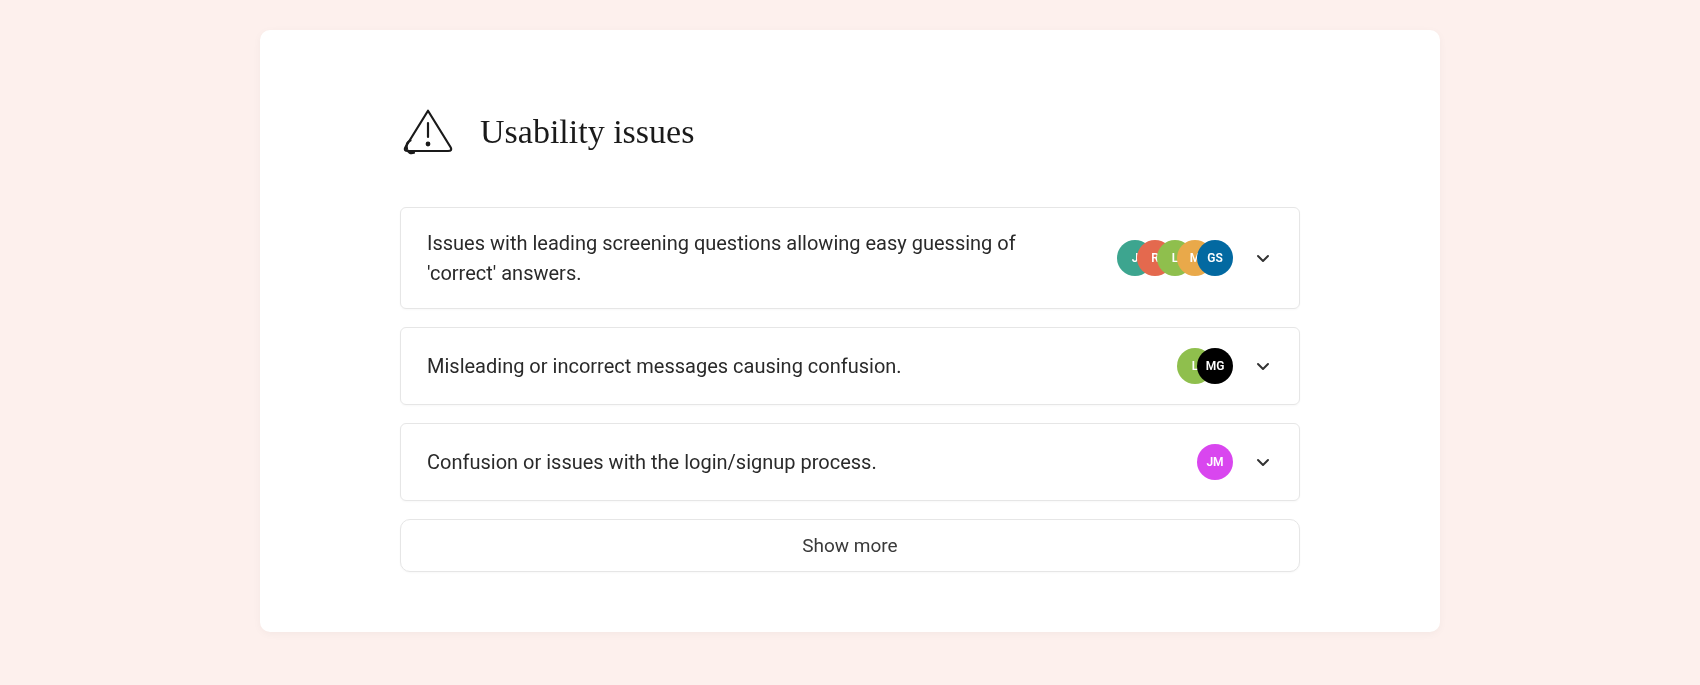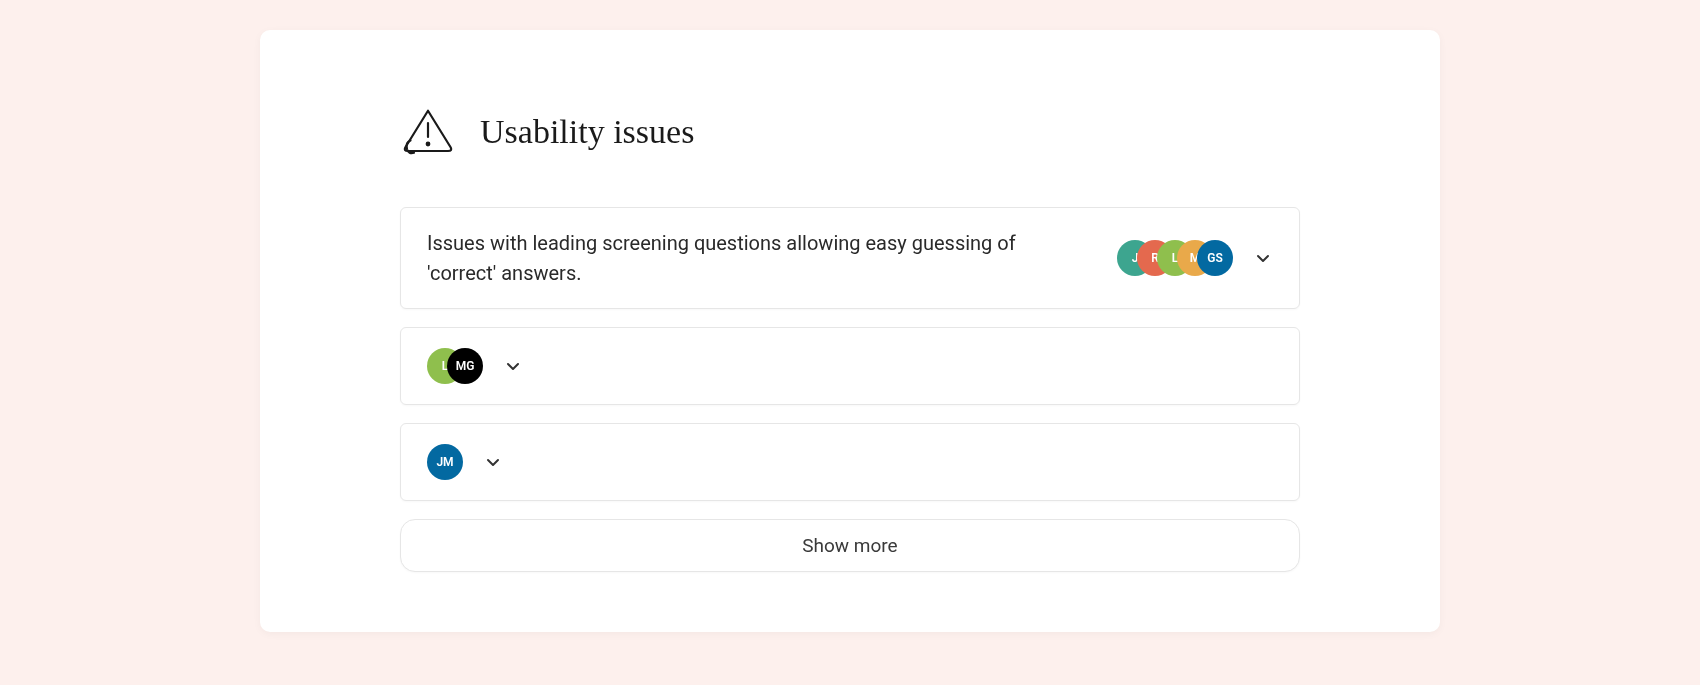--- a/index.html
+++ b/index.html
@@ -87,21 +87,21 @@
   .avatar:first-child { margin-left: 0; }
   .chevron {
     width: 20px;
     height: 20px;
     display: flex;
     align-items: center;
     justify-content: center;
   }
   .show-more {
     border: 1px solid #e6e6e6;
-    border-radius: 15px;
+    border-radius: 10px;
     padding: 14px;
     text-align: center;
     font-size: 19px;
     color: #3a3a3a;
     cursor: pointer;
     box-shadow: 0 1px 2px rgba(0,0,0,0.03);
     background: #fff;
   }
 </style>
 </head>
@@ -134,37 +134,39 @@
         </div>
         <span class="chevron">
           <svg width="16" height="16" viewBox="0 0 16 16" fill="none" stroke="#333" stroke-width="2" stroke-linecap="round" stroke-linejoin="round">
               <polyline points="3,6 8,11 13,6"></polyline>
             </svg>
         </span>
       </div>
     </div>
 
     <div class="issue-row">
+      <div class="issue-text">Misleading or incorrect messages causing confusion.</div>
       <div class="right-cluster">
         <div class="avatars">
           <div class="avatar" style="background:#8fbf4d">L</div>
           <div class="avatar" style="background:#000000">MG</div>
         </div>
         <span class="chevron">
           <svg width="16" height="16" viewBox="0 0 16 16" fill="none" stroke="#333" stroke-width="2" stroke-linecap="round" stroke-linejoin="round">
               <polyline points="3,6 8,11 13,6"></polyline>
             </svg>
         </span>
       </div>
     </div>
 
     <div class="issue-row">
+      <div class="issue-text">Confusion or issues with the login/signup process.</div>
       <div class="right-cluster">
         <div class="avatars">
-          <div class="avatar" style="background:#0369a1">JM</div>
+          <div class="avatar" style="background:#d946ef">JM</div>
         </div>
         <span class="chevron">
           <svg width="16" height="16" viewBox="0 0 16 16" fill="none" stroke="#333" stroke-width="2" stroke-linecap="round" stroke-linejoin="round">
               <polyline points="3,6 8,11 13,6"></polyline>
             </svg>
         </span>
       </div>
     </div>
 
     <div class="show-more">Show more</div>

